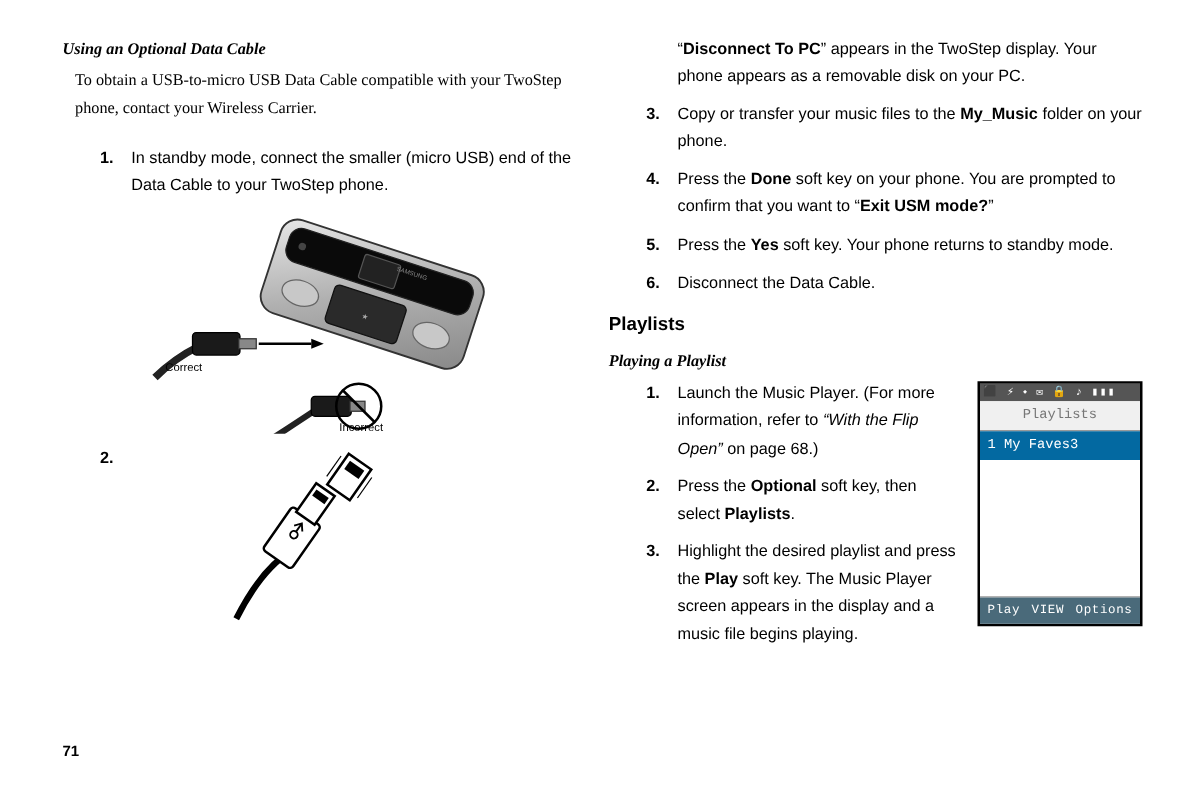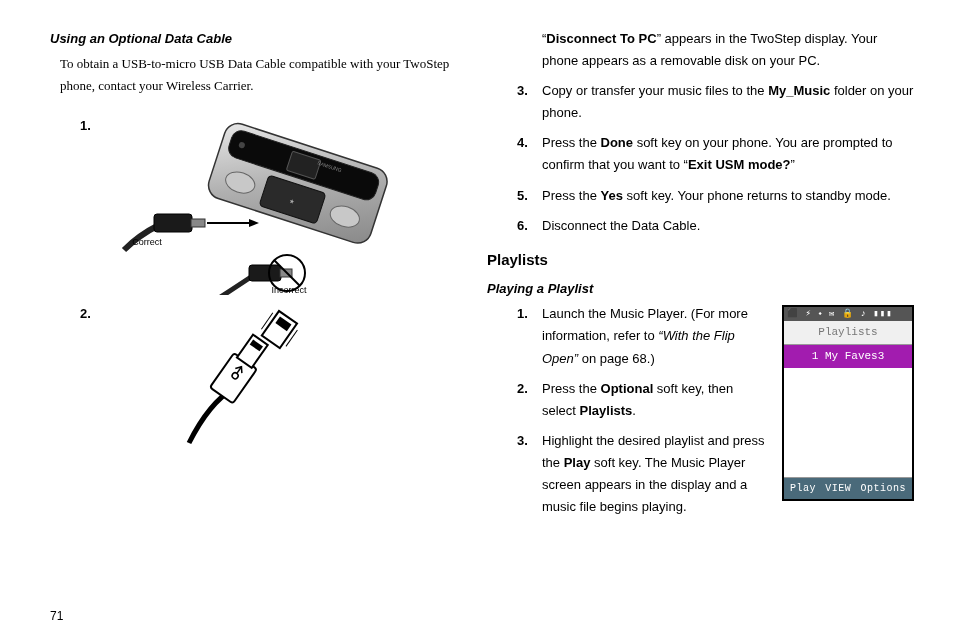--- a/index.html
+++ b/index.html
@@ -18,20 +18,21 @@
       width: 50%;
       position: relative;
     }
     .col-left { padding-right: 25px; }
     .col-right { padding-left: 5px; }
     h4.section-subhead {
       font-style: italic;
       font-weight: bold;
       font-size: 13px;
       margin-bottom: 3px;
+      font-family: Liberation Serif, serif;
     }
     h3.section-head {
       font-weight: bold;
       font-size: 15px;
       margin-top: 10px;
       margin-bottom: 6px;
     }
     p.body-text {
       margin-bottom: 18px;
       margin-left: 10px;
@@ -49,22 +50,23 @@
     ol.steps > li > .num {
       position: absolute;
       left: 0;
       font-weight: bold;
     }
     .b { font-weight: bold; }
     .i { font-style: italic; }
     .page-num {
       position: absolute;
       left: 0;
-      bottom: 0;
+      bottom: 15px;
       font-size: 12px;
+      font-weight: bold;
     }
     .phone-illus {
       display: block;
       margin: 8px auto 8px auto;
     }
     .usb-illus {
       display: block;
       margin: 0 auto;
     }
     .shot-wrap {
@@ -89,26 +91,26 @@
     }
     .shot-title {
       text-align: center;
       font-size: 11px;
       color: #777;
       padding: 2px 0;
       border-bottom: 1px solid #999;
       background: #f0f0f0;
     }
     .shot-row {
-      background: #a21caf;
+      background: #0369a1;
       color: #fff;
       font-size: 11px;
       padding: 2px 6px;
       display: flex;
-      justify-content: center;
+      justify-content: flex-start;
     }
     .shot-body {
       height: 110px;
       background: #fff;
       border-bottom: 1px solid #999;
     }
     .shot-soft {
       background: #4a6a7a;
       color: #fff;
       font-size: 10px;
@@ -126,20 +128,21 @@
   </style>
 </head>
 <body>
 
 <div class="col col-left">
   <h4 class="section-subhead">Using an Optional Data Cable</h4>
   <p class="body-text">To obtain a USB-to-micro USB Data Cable compatible with your TwoStep phone, contact your Wireless Carrier.</p>
   <ol class="steps">
     <li>
       <span class="num">1.</span>
+      <span>In standby mode, connect the smaller (micro USB) end of the Data Cable to your TwoStep phone.</span>
     </li>
   </ol>
 
   <svg class="phone-illus" width="290" height="180" viewBox="0 0 290 180">
     <defs>
       <linearGradient id="metal" x1="0" y1="0" x2="1" y2="1">
         <stop offset="0%" stop-color="#e8e8e8"></stop>
         <stop offset="50%" stop-color="#b0b0b0"></stop>
         <stop offset="100%" stop-color="#888"></stop>
       </linearGradient>

